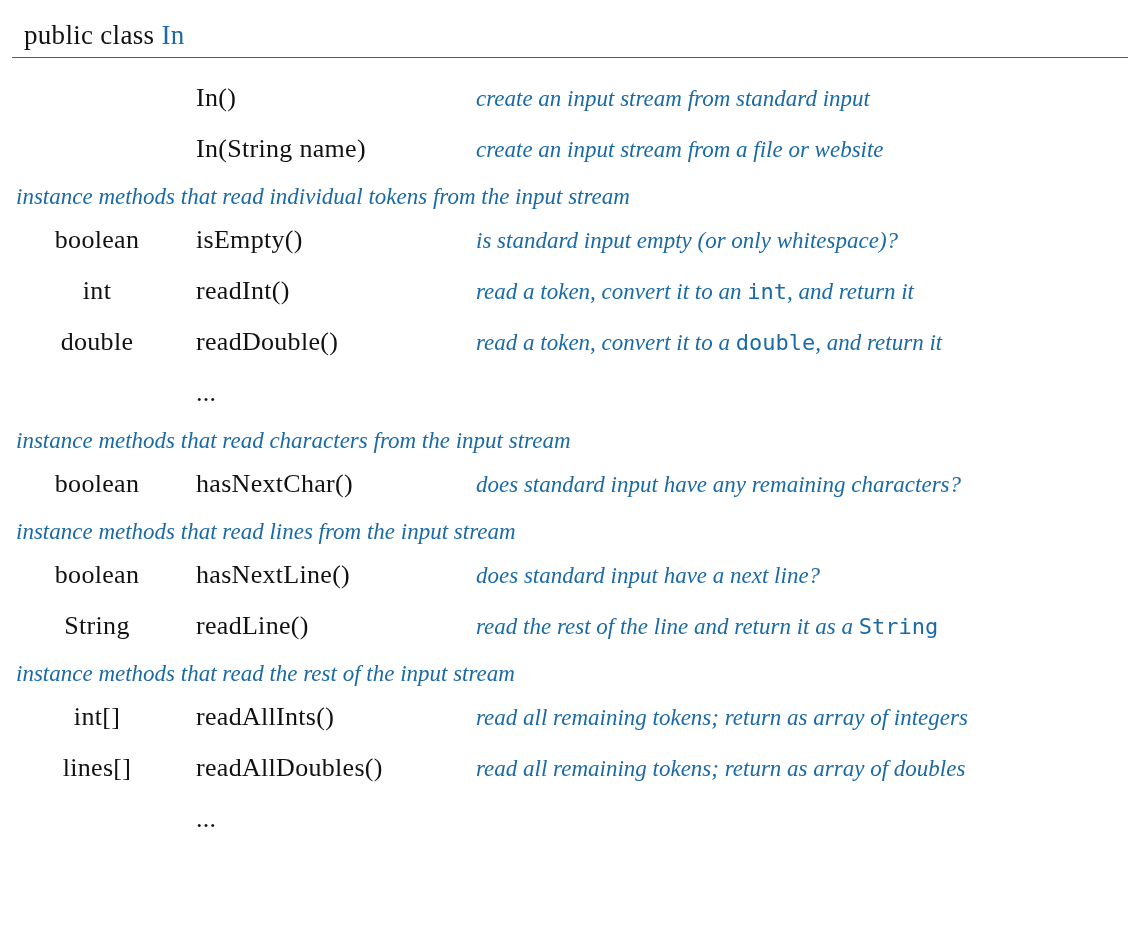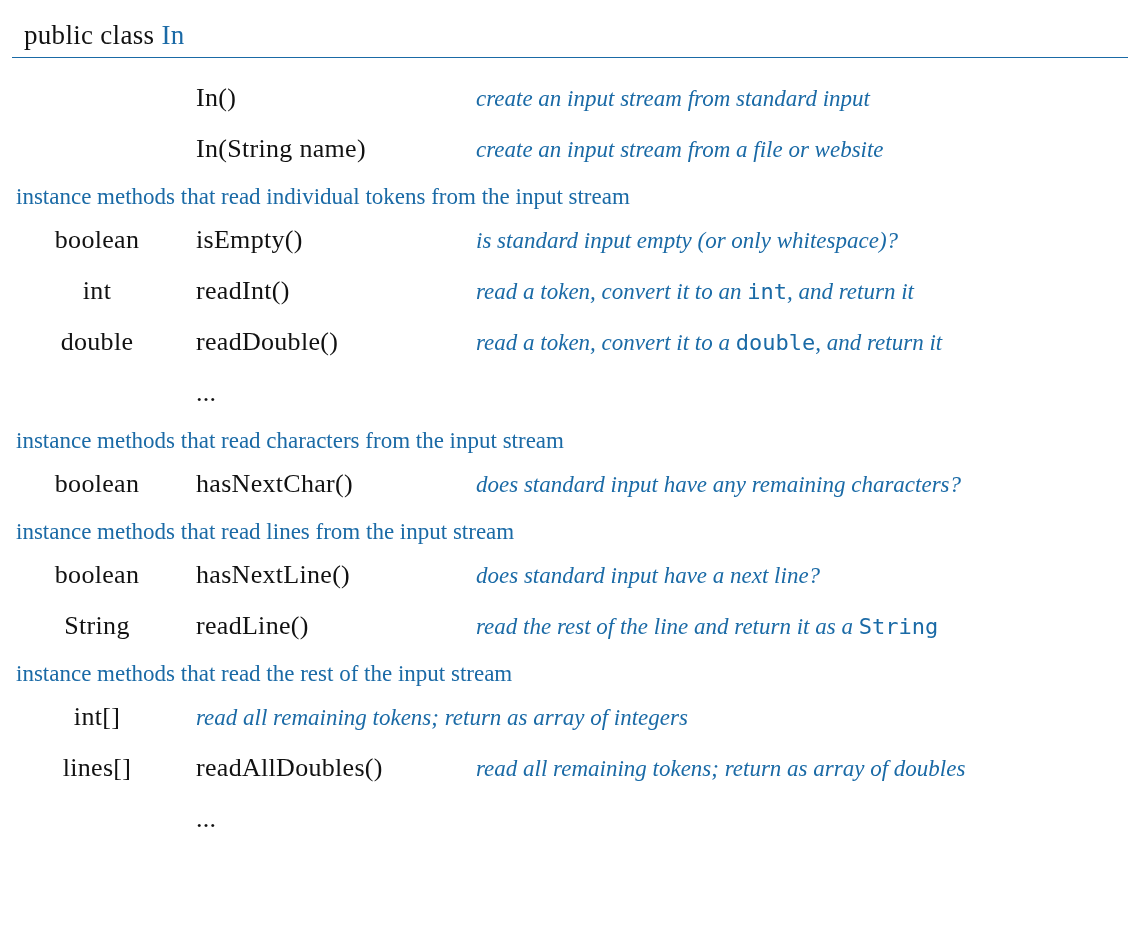--- a/index.html
+++ b/index.html
@@ -44,20 +44,21 @@
   .col-sig {
     width: 280px;
     font-size: 26px;
   }
   .col-desc {
     flex: 1;
     font-style: italic;
     font-size: 23px;
   }
   .section {
+    font-style: italic;
     color: #1a6aa6;
     font-size: 23px;
     padding: 10px 0 4px 4px;
   }
   .desc-code {
     font-family: "Lucida Console", Menlo, Consolas, monospace;
     font-style: normal;
     font-size: 22px;
   }
 </style>
@@ -114,20 +115,21 @@
       <div class="col-desc blue"><span>does standard input have a next line?</span></div>
     </div>
     <div class="row">
       <div class="col-ret mono">String</div>
       <div class="col-sig mono">readLine()</div>
       <div class="col-desc blue"><span>read the rest of the line and return it as a </span><span class="desc-code">String</span></div>
     </div>
     <div class="section">instance methods that read the rest of  the input stream</div>
     <div class="row">
       <div class="col-ret mono">int[]</div>
+      <div class="col-sig mono">readAllInts()</div>
       <div class="col-desc blue"><span>read all remaining tokens; return as array of integers</span></div>
     </div>
     <div class="row">
       <div class="col-ret mono">lines[]</div>
       <div class="col-sig mono">readAllDoubles()</div>
       <div class="col-desc blue"><span>read all remaining tokens; return as array of doubles</span></div>
     </div>
     <div class="row">
       <div class="col-ret mono"></div>
       <div class="col-sig mono">...</div>

